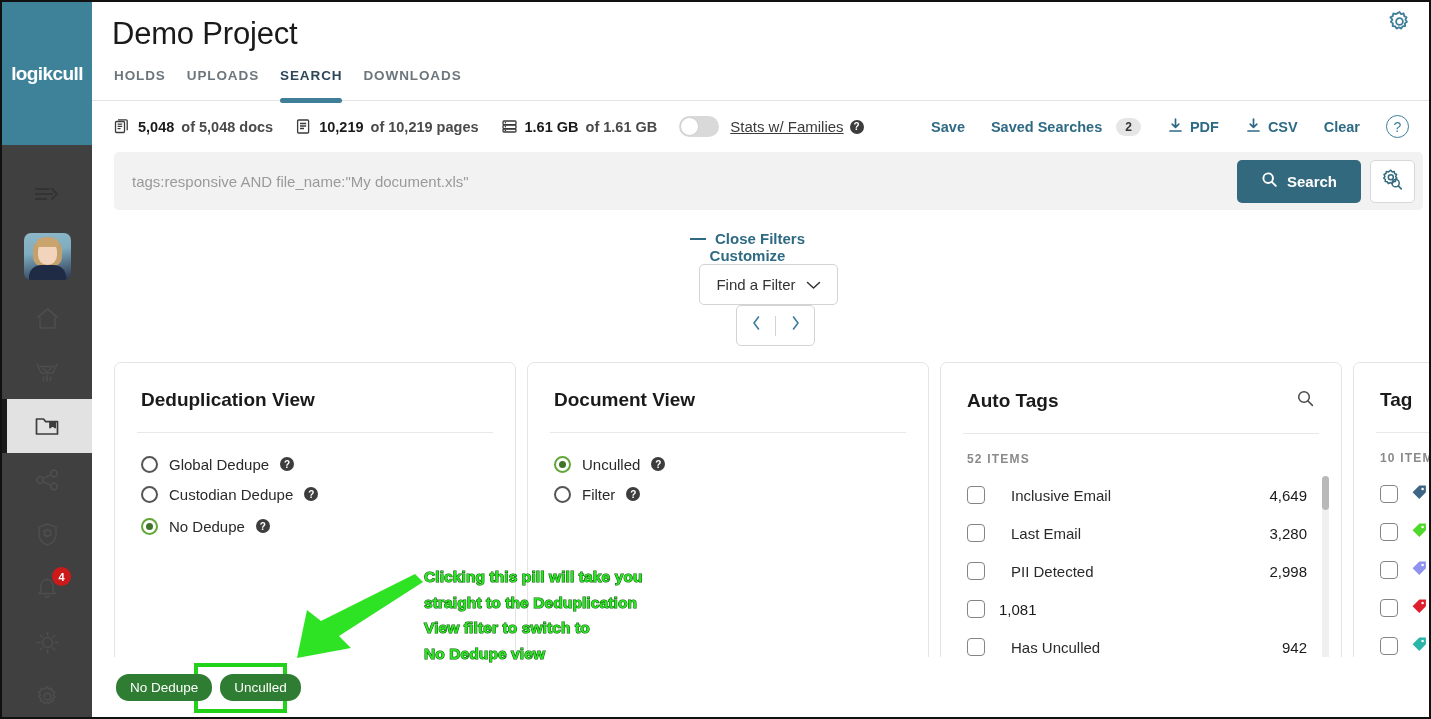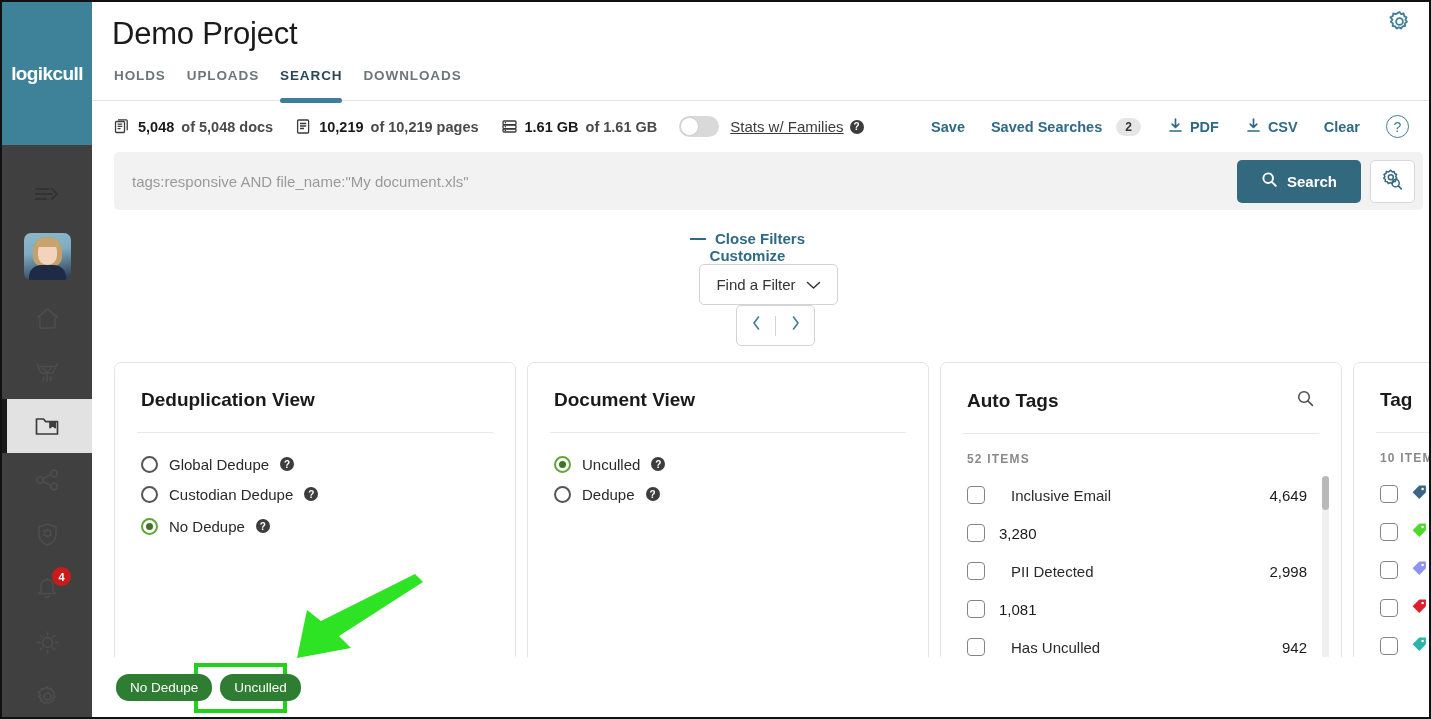--- a/index.html
+++ b/index.html
@@ -681,21 +681,21 @@
         <div class="radio-list">
 
           <div class="radio-row">
             <span class="radio checked"></span>
             <span class="radio-label">Unculled</span>
             <span class="qmark">?</span>
           </div>
 
           <div class="radio-row">
             <span class="radio"></span>
-            <span class="radio-label">Dedupe</span>
+            <span class="radio-label">Filter</span>
             <span class="qmark">?</span>
           </div>
 
         </div>
       </div>
 
       <div class="card card-w-wide card-h-tall">
         <div class="card-title-row">
           <div class="card-title">Auto Tags</div>
           <span>
@@ -709,20 +709,21 @@
         <div class="items-count">52 ITEMS</div>
 
         <div class="list-scroll">
           <div class="list-row">
             <span class="checkbox"></span>
             <span class="list-label">Inclusive Email</span>
             <span class="list-count">4,649</span>
           </div>
           <div class="list-row">
             <span class="checkbox"></span>
+            <span class="list-label">Last Email</span>
             <span class="list-count">3,280</span>
           </div>
           <div class="list-row">
             <span class="checkbox"></span>
             <span class="list-label">PII Detected</span>
             <span class="list-count">2,998</span>
           </div>
           <div class="list-row">
             <span class="checkbox"></span>
             <span class="list-count">1,081</span>
@@ -810,20 +811,24 @@
       </div>
 
     </div>
 
     <div class="arrow">
       <svg width="150" height="90" viewBox="0 0 150 90">
         <path d="M146 8 L62 62 L74 74 L20 84 L30 36 L44 47 L138 0 Z" fill="#2ee224"></path>
       </svg>
     </div>
 
+    <div class="annot">Clicking this pill will take you
+straight to the Deduplication
+View filter to switch to
+No Dedupe view</div>
 
     <div class="pills-row">
       <div class="pill-hl"></div>
       <div class="pill pill-z">No Dedupe</div>
       <div class="pill pill-z">Unculled</div>
     </div>
 
   </div>
 </div>
 

